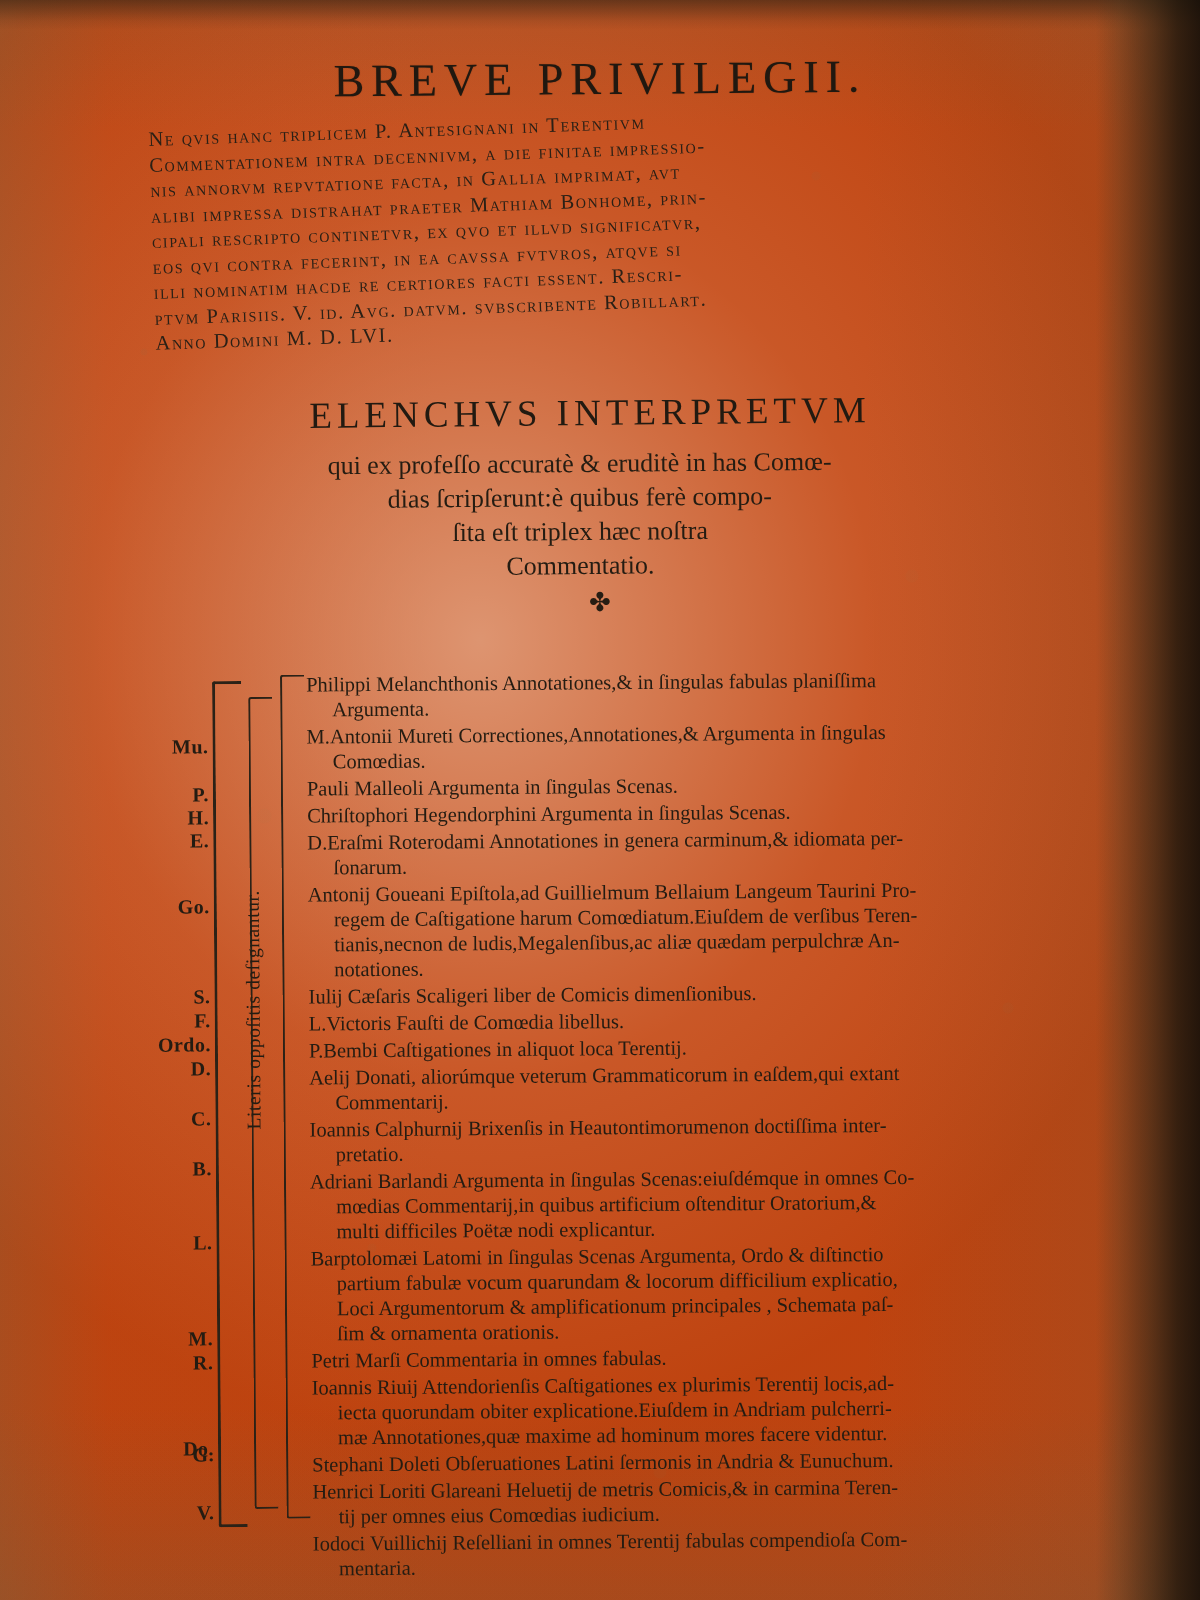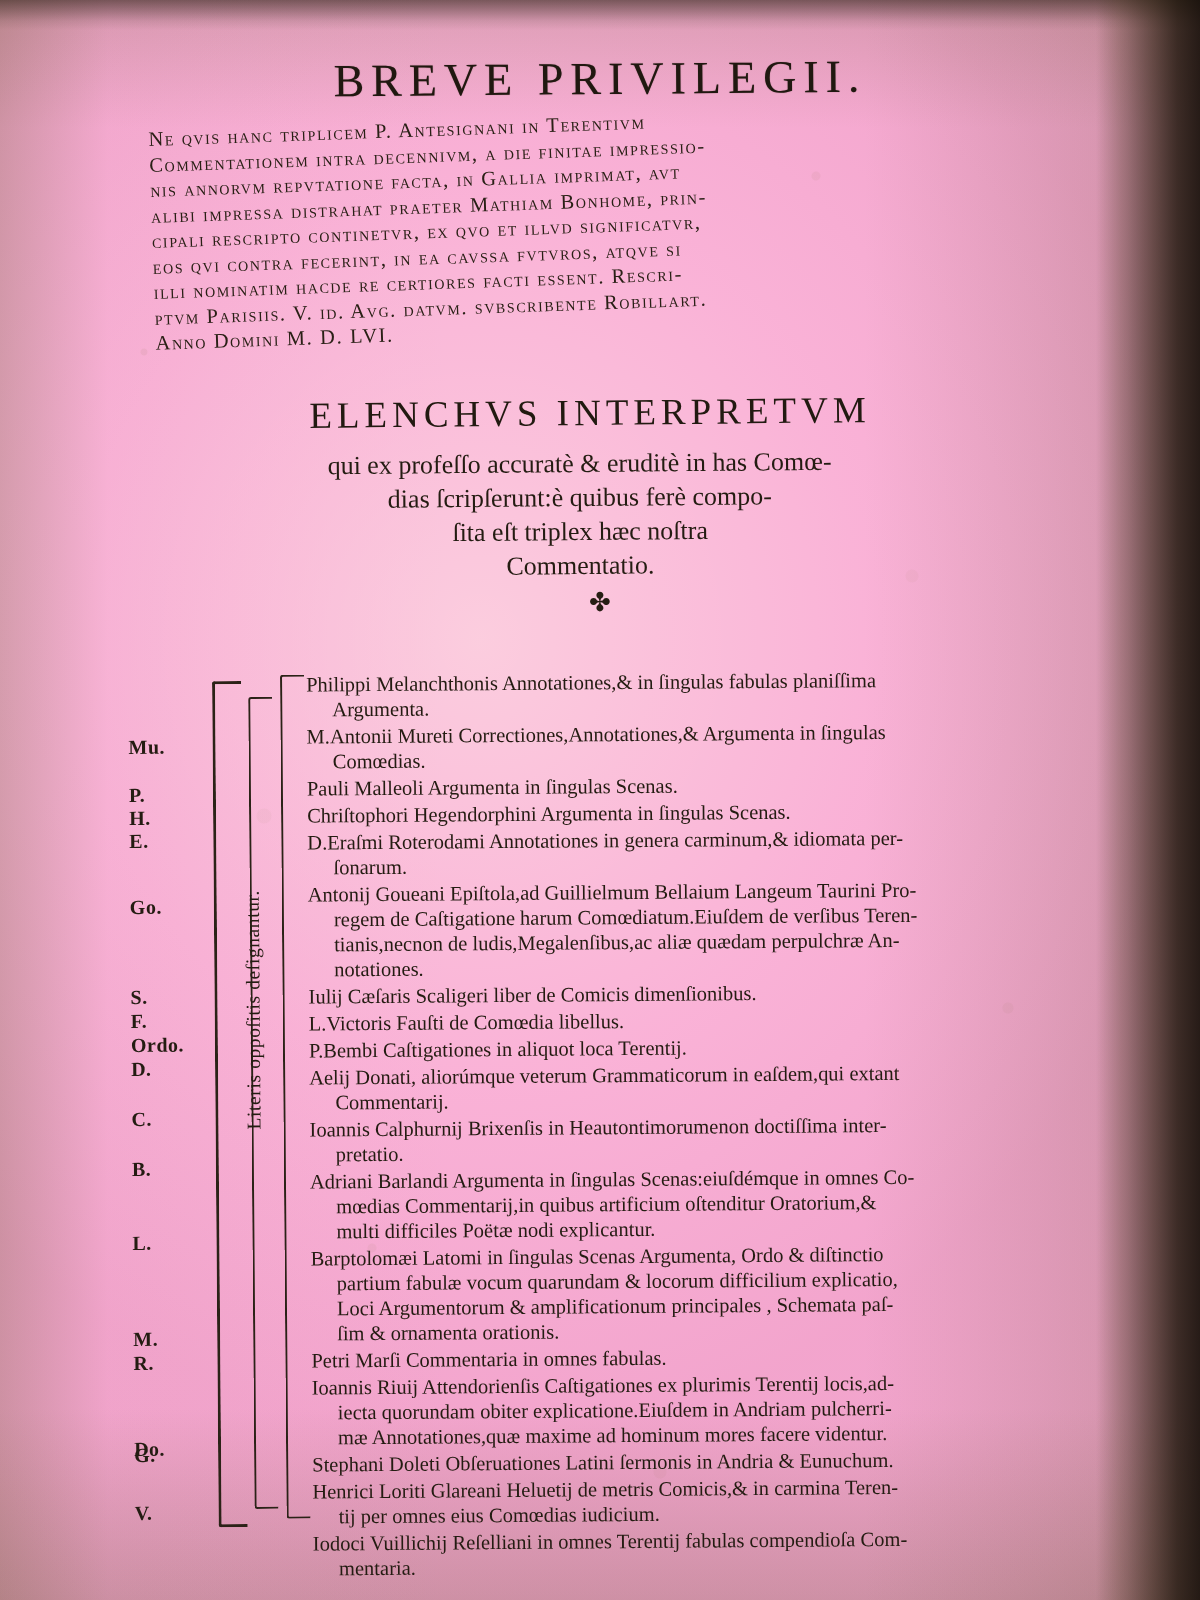--- a/index.html
+++ b/index.html
@@ -15,21 +15,21 @@
   }
 
   
   #page {
     position: relative;
     width: 1200px;
     height: 1600px;
     background:
       radial-gradient(ellipse 70% 55% at 44% 42%, #e3d8bf 0%, #ddd1b5 38%, #d2c4a4 68%, #c3b characteristic 100%),
       linear-gradient(90deg, #c8b99a 0%, #ded3b8 8%, #e2d7bd 45%, #d9cdb1 80%, #b6a88a 100%);
-    background-color: #f9a8d4;
+    background-color: #c2410c;
   }
   #paper-tone {
     position: absolute;
     inset: 0;
     background:
       radial-gradient(ellipse 60% 50% at 40% 40%, rgba(255,250,235,0.45) 0%, rgba(255,250,235,0.12) 55%, rgba(120,100,70,0.05) 100%),
       linear-gradient(90deg, rgba(120,100,66,0.30) 0%, rgba(120,100,66,0.02) 9%, rgba(0,0,0,0) 40%, rgba(0,0,0,0) 72%, rgba(110,92,62,0.22) 94%, rgba(90,74,48,0.45) 100%),
       linear-gradient(180deg, rgba(120,100,66,0.22) 0%, rgba(0,0,0,0) 8%, rgba(0,0,0,0) 88%, rgba(110,92,62,0.28) 100%);
     pointer-events: none;
   }
@@ -127,20 +127,21 @@
     transform-origin: left top;
   }
   .sigla {
     position: absolute;
     left: 8px;
     width: 80px;
     font-size: 20px;
     letter-spacing: .5px;
     color: #241c12;
     font-weight: 600;
+    text-align: right;
   }
   #bracket-outer {
     position: absolute;
     left: 92px; top: 6px;
     width: 26px; height: 840px;
     border-left: 3px solid #2b2217;
     border-top: 3px solid #2b2217;
     border-bottom: 3px solid #2b2217;
     border-radius: 3px 0 0 3px;
   }

